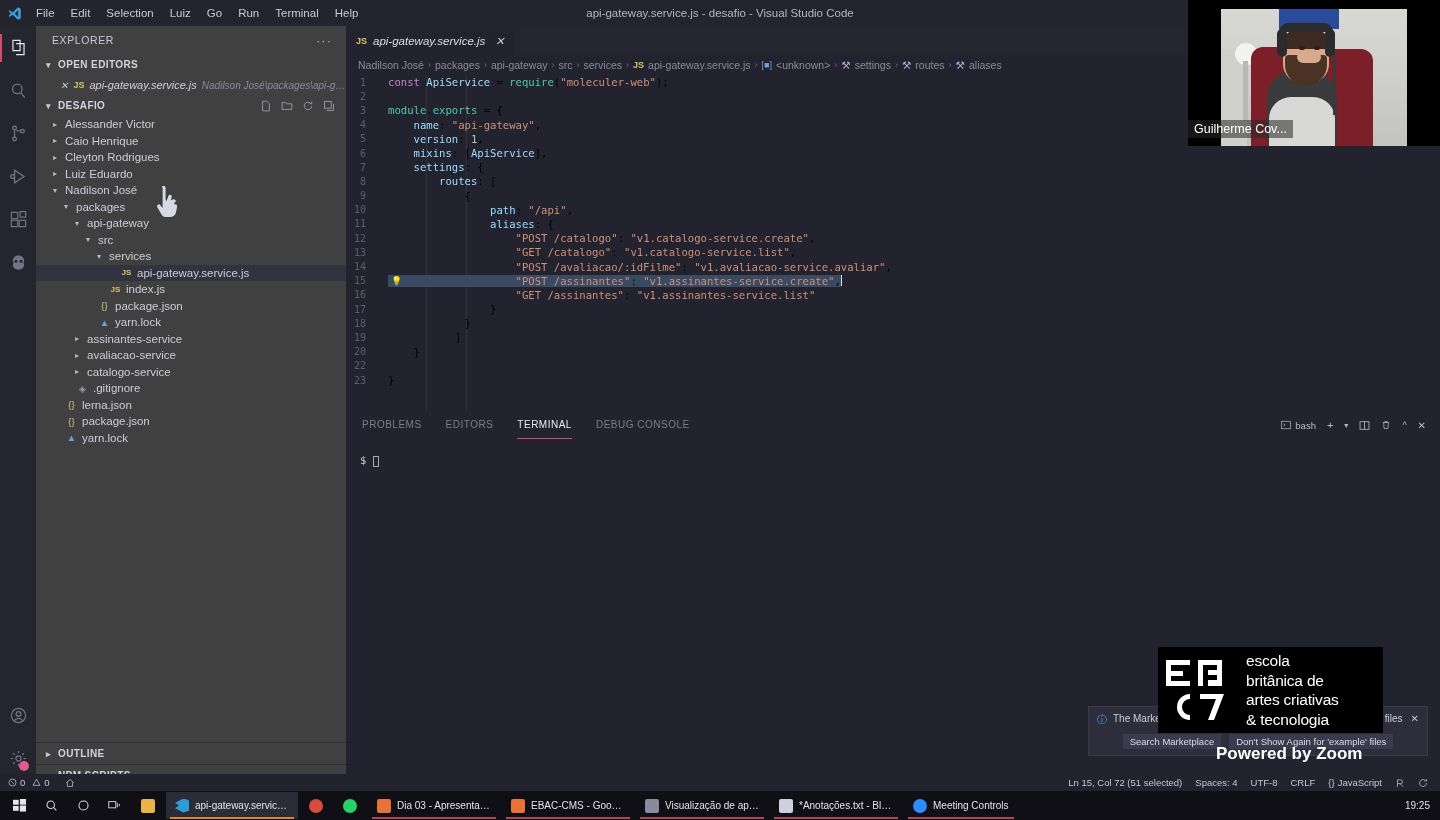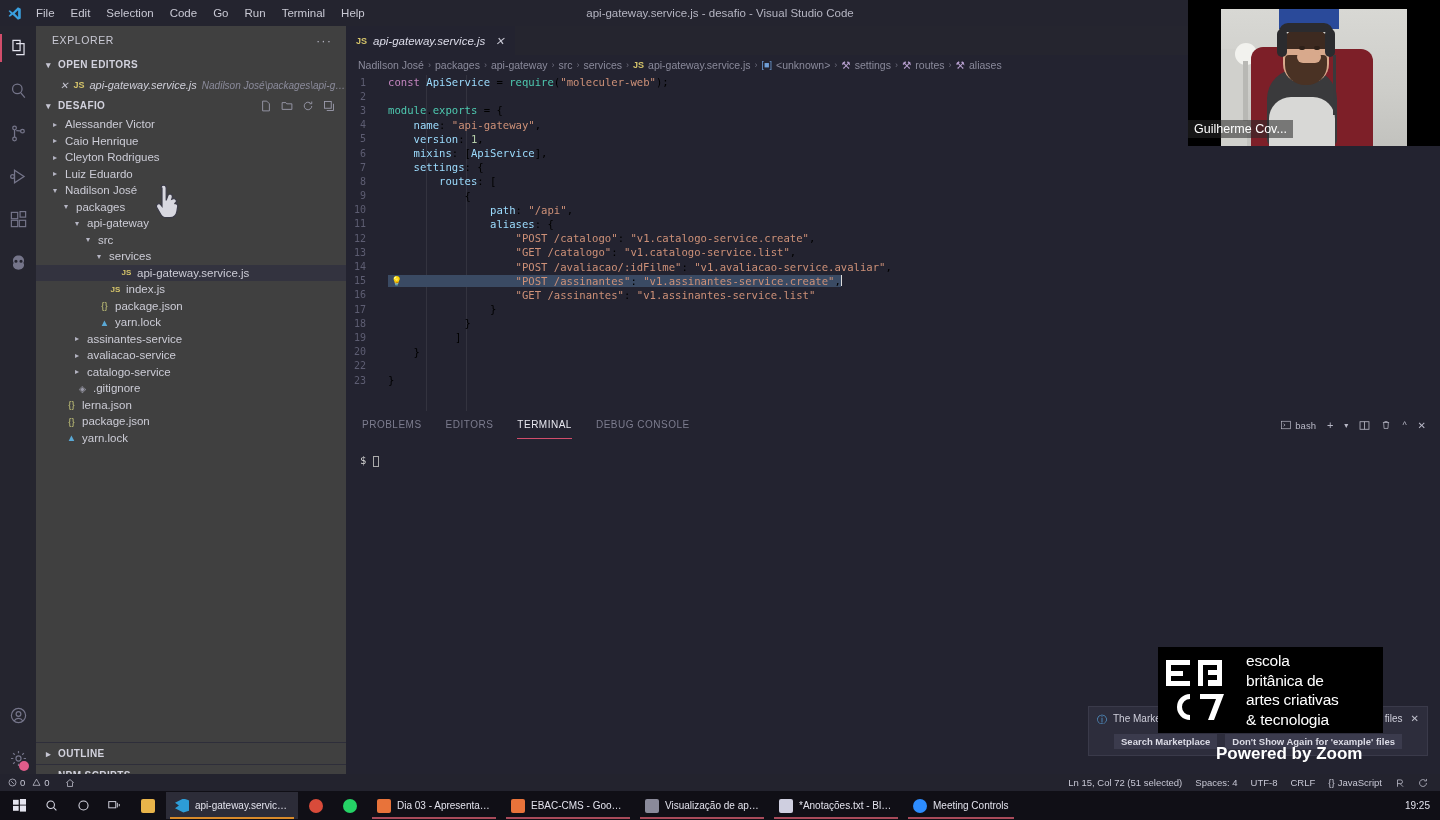--- a/index.html
+++ b/index.html
@@ -139,21 +139,21 @@
   
   .toast {
     position: absolute; left: 1088px; top: 706px; width: 340px; height: 50px;
     background: #2d2d3c; border: 1px solid #3a3a4a; font-size: 10px; color: #cfcfdb;
     padding: 6px 8px;
   }
   .toast-row { display: flex; align-items: flex-start; gap: 6px; }
   .toast-icon { color: #5aa9e6; font-size: 10px; }
   .toast-text { flex: 1; line-height: 12px; overflow: hidden; white-space: nowrap; text-overflow: ellipsis; }
   .toast-x { color: #c0c0cc; font-size: 10px; }
-  .toast-btns { display: flex; gap: 8px; margin-top: 7px; justify-content: center; font-weight: bold; }
+  .toast-btns { display: flex; gap: 8px; margin-top: 7px; justify-content: center; }
   .toast-btn { background: #3b3b4d; padding: 2px 7px; font-size: 9.5px; color: #dcdce6; }
 
   
   .ebac {
     position: absolute; left: 1158px; top: 647px; width: 225px; height: 86px;
     background: #000; display: flex; align-items: center; padding-left: 6px; gap: 10px;
   }
   .ebac-mark { width: 72px; height: 68px; }
   .ebac-text { color: #fff; font-size: 15.5px; line-height: 19.5px; letter-spacing: -.2px; }
   .powered {
@@ -206,21 +206,21 @@
 
   <div class="menubar">
     <div class="vscode-logo">
       <svg viewBox="0 0 24 24">
           <path fill="#3aa0e0" d="M17.5 2 9 10.2 4.6 6.9 2.5 8l3.6 4L2.5 16l2.1 1.1L9 13.8 17.5 22 22 19.8V4.2L17.5 2zm.3 4.6v10.8L12.3 12l5.5-5.4z"></path>
         </svg>
     </div>
     <div class="menu-item">File</div>
     <div class="menu-item">Edit</div>
     <div class="menu-item">Selection</div>
-    <div class="menu-item">Code</div>
+    <div class="menu-item">Luiz</div>
     <div class="menu-item">Go</div>
     <div class="menu-item">Run</div>
     <div class="menu-item">Terminal</div>
     <div class="menu-item">Help</div>
     <div class="win-title">api-gateway.service.js - desafio - Visual Studio Code</div>
   </div>
 
   <div class="activitybar">
     <div class="act-icon active">
       <svg viewBox="0 0 24 24" fill="none" stroke="currentColor" stroke-width="1.5">

